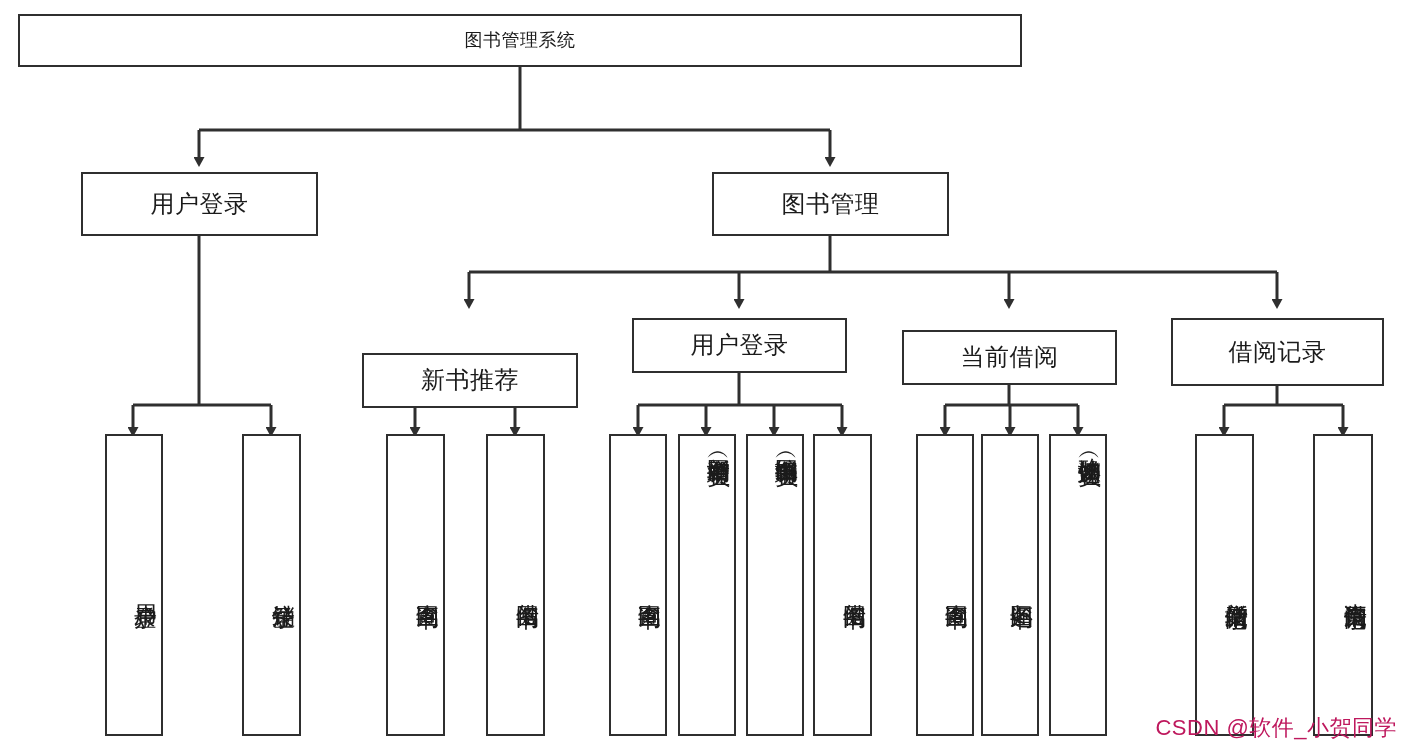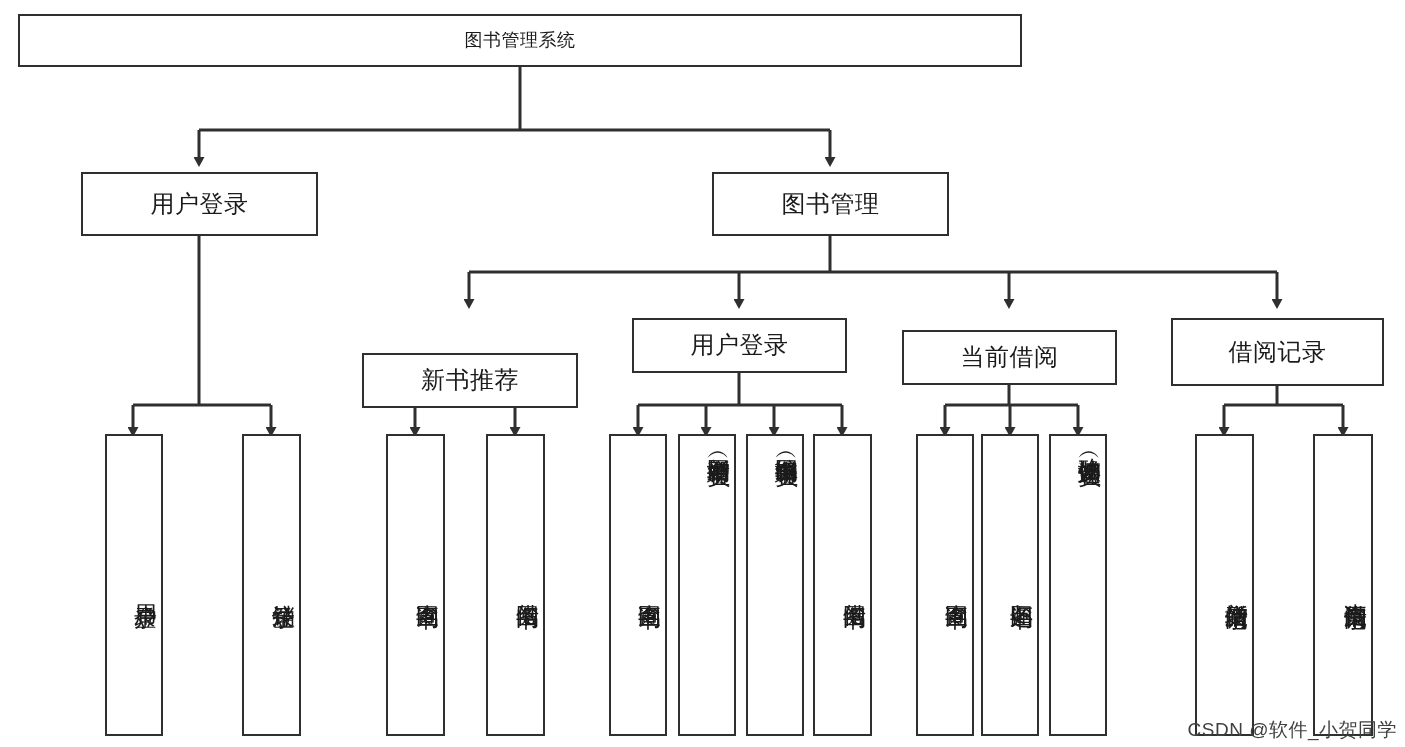--- a/index.html
+++ b/index.html
@@ -56,22 +56,22 @@
     left: 0;
     top: 0;
     width: 1405px;
     height: 747px;
     pointer-events: none;
   }
   .watermark {
     position: absolute;
     right: 8px;
     bottom: 4px;
-    font-size: 19px;
-    color: #404040;
+    font-size: 22px;
+    color: #be185d;
     letter-spacing: 0.5px;
     white-space: nowrap;
   }
 </style>
 </head>
 <body>
 
 <div id="canvas">
 
   <svg class="edge-layer" viewBox="0 0 1405 747">

